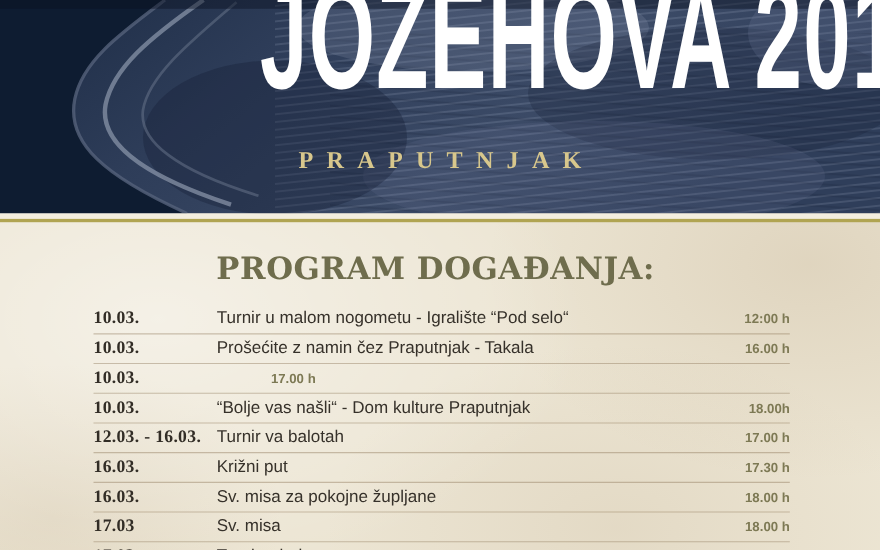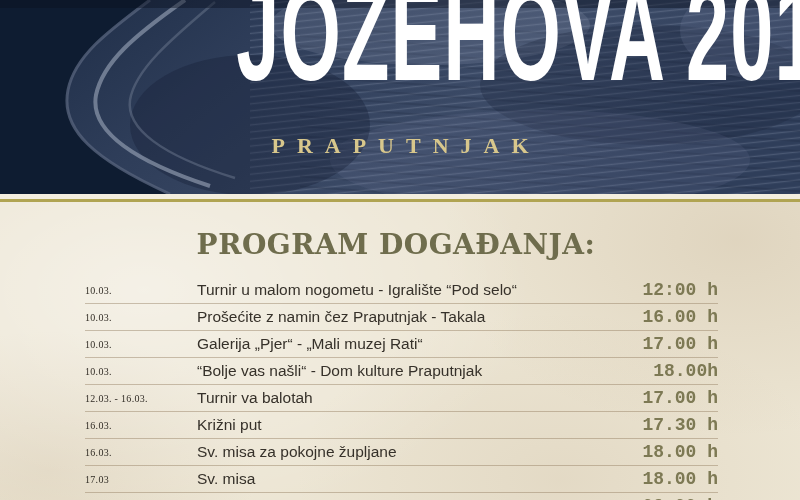--- a/index.html
+++ b/index.html
@@ -38,30 +38,30 @@
   .heading{
     position:absolute;top:228px;left:0;width:792px;text-align:center;
     font-family:"DejaVu Serif",serif;font-weight:bold;font-size:28px;
     color:#6f6d4d;letter-spacing:0.5px;
   }
   
   .schedule{position:absolute;top:277px;left:85px;width:633px;}
   .row{display:flex;align-items:center;height:26px;}
   .row.ruled{border-bottom:1px solid rgba(146,125,95,0.45);}
   .date{
-    flex:0 0 112px;font-family:"Liberation Serif",serif;font-weight:normal;
-    font-size:10px;color:#322d26;letter-spacing:0.3px;
+    flex:0 0 112px;font-family:"Liberation Serif",serif;font-weight:bold;
+    font-size:16px;color:#322d26;letter-spacing:0.3px;
   }
   .event{
     flex:1;font-family:Liberation Sans, sans-serif;font-size:15.5px;
     color:#36312a;white-space:nowrap;overflow:hidden;
   }
   .time{
-    flex:0 0 90px;text-align:right;font-family:Liberation Mono, monospace;
-    font-weight:bold;font-size:18px;color:#7d7954;
+    flex:0 0 90px;text-align:right;font-family:Liberation Sans, sans-serif;
+    font-weight:bold;font-size:12px;color:#7d7954;
   }
 </style>
 </head>
 <body>
 
 <div class="stage">
 
   <div class="photo">
     <svg width="800" height="194" viewBox="0 0 800 194">
       <defs>
@@ -109,21 +109,20 @@
       <span class="event">Turnir u malom nogometu - Igralište “Pod selo“</span>
       <span class="time">12:00 h</span>
     </div>
     <div class="row ruled">
       <span class="date">10.03.</span>
       <span class="event">Prošećite z namin čez Praputnjak - Takala</span>
       <span class="time">16.00 h</span>
     </div>
     <div class="row ruled">
       <span class="date">10.03.</span>
-      <span class="event">Galerija „Pjer“ - „Mali muzej Rati“</span>
       <span class="time">17.00 h</span>
     </div>
     <div class="row ruled">
       <span class="date">10.03.</span>
       <span class="event">“Bolje vas našli“ - Dom kulture Praputnjak</span>
       <span class="time">18.00h</span>
     </div>
     <div class="row ruled">
       <span class="date">12.03. - 16.03.</span>
       <span class="event">Turnir va balotah</span>

